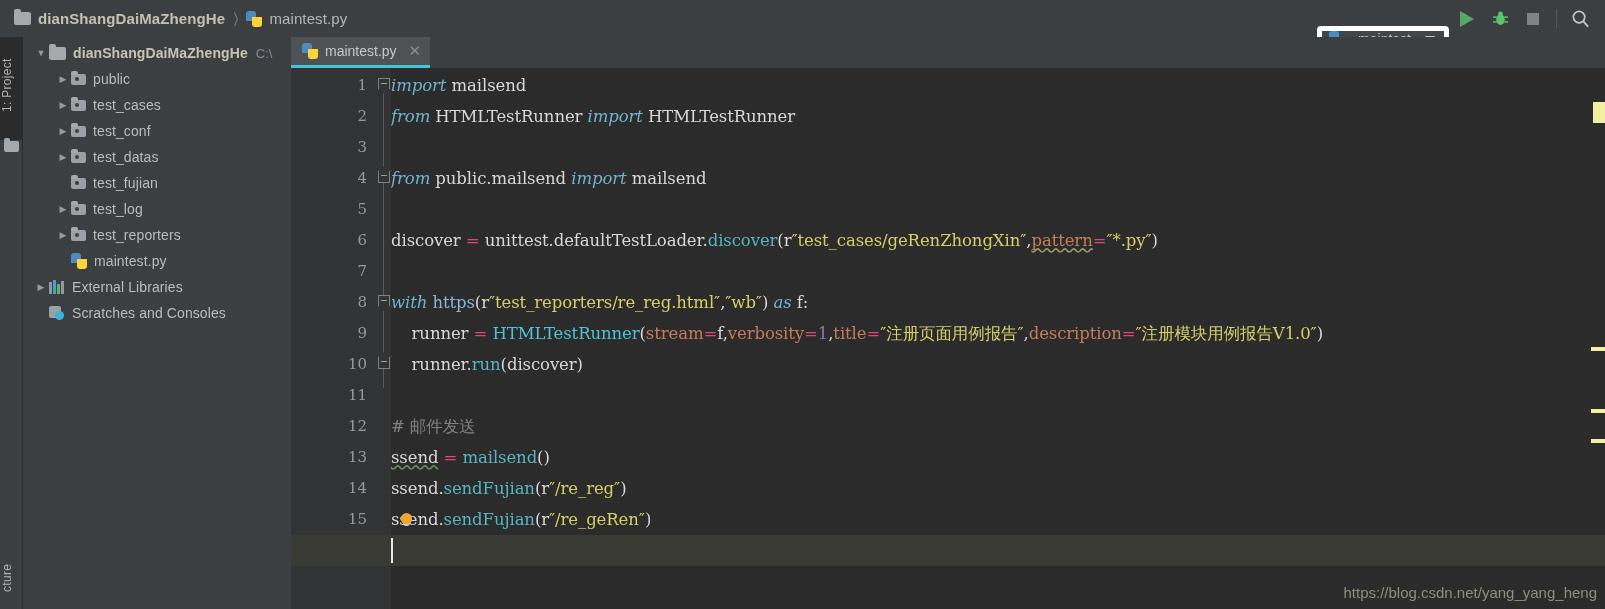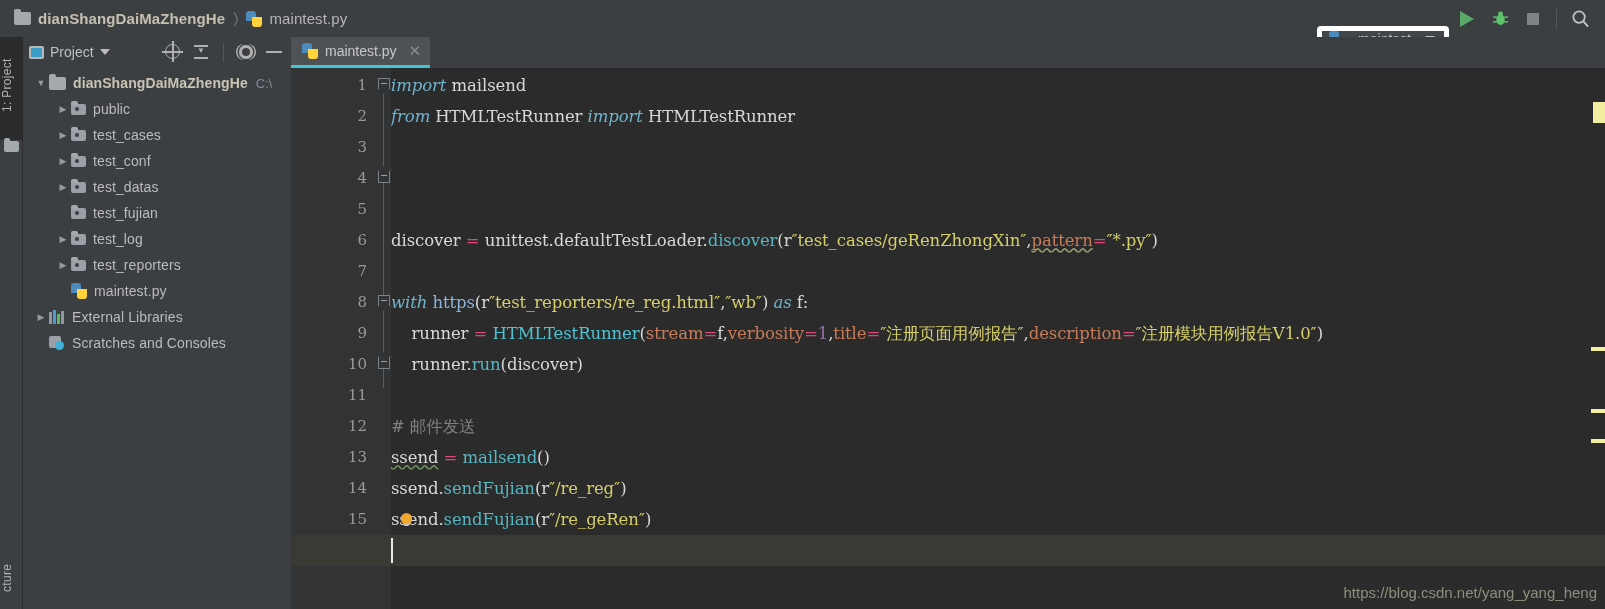--- a/index.html
+++ b/index.html
@@ -290,42 +290,20 @@
     </div>
   </div>
 
   <div class="rail">
     <div class="rail-tab active" id="rail-project">1: Project</div>
     <div id="rail-folder-ico"></div>
     <div class="rail-tab" id="rail-structure">cture</div>
   </div>
 
   <div class="panel">
-    <div class="panel-head">
-      <span class="ic-panel-sq"></span>
-      <span class="panel-title">Project</span>
-      <span class="caret-dn"></span>
-      <span class="panel-head-sp"></span>
-      <span class="hico">
-          <i class="ic-target"></i>
-        </span>
-      <span class="hico">
-          <i class="ic-collapse">
-            <i></i>
-            <i></i>
-          </i>
-        </span>
-      <span class="vsep"></span>
-      <span class="hico">
-          <i class="ic-gear"></i>
-        </span>
-      <span class="hico">
-          <i class="ic-minus"></i>
-        </span>
-    </div>
     <div class="tree" id="tree">
         <div class="trow" style="padding-left: 10px;">
           <span class="tw">▼</span>
           <span class="ico ic-folder"></span>
           <span class="tlabel bold">dianShangDaiMaZhengHe</span>
           <span class="tpath">C:\</span>
         </div>
         <div class="trow" style="padding-left: 32px;">
           <span class="tw">▶</span>
           <span class="ico ic-folder sm"></span>
@@ -417,20 +395,21 @@
           <div class="fold-line" style="top: 10px; height: 310px;"></div>
           <div class="fold open-top" style="top: 10px;"></div>
           <div class="fold open-bot" style="top: 103px;"></div>
           <div class="fold open-top" style="top: 227px;"></div>
           <div class="fold open-bot" style="top: 289px;"></div>
         </div>
       <div class="codewrap" id="codewrap">
           <div class="cline" style="top: 2px;"><span class="kwi">import</span><span class="pln"> mailsend</span></div>
           <div class="cline" style="top: 33px;"><span class="kwi">from</span><span class="pln"> HTMLTestRunner </span><span class="kwi">import</span><span class="pln"> HTMLTestRunner</span></div>
           <div class="cline" style="top: 64px;"></div>
+          <div class="cline" style="top: 95px;"><span class="kwi">from</span><span class="pln"> public.mailsend </span><span class="kwi">import</span><span class="pln"> mailsend</span></div>
           <div class="cline" style="top: 126px;"></div>
           <div class="cline" style="top: 157px;"><span class="pln">discover </span><span class="op">=</span><span class="pln"> unittest.defaultTestLoader.</span><span class="fn">discover</span><span class="pln">(r</span><span class="str">″test_cases/geRenZhongXin″</span><span class="pln">,</span><span class="kwarg sq">pattern</span><span class="op">=</span><span class="str">″*.py″</span><span class="pln">)</span></div>
           <div class="cline" style="top: 188px;"></div>
           <div class="cline" style="top: 219px;"><span class="kwi">with</span><span class="pln"> </span><span class="bi">https</span><span class="pln">(r</span><span class="str">″test_reporters/re_reg.html″</span><span class="pln">,</span><span class="str">″wb″</span><span class="pln">) </span><span class="kwi">as</span><span class="pln"> f:</span></div>
           <div class="cline" style="top: 250px;"><span class="pln">    runner </span><span class="op">=</span><span class="pln"> </span><span class="cls">HTMLTestRunner</span><span class="pln">(</span><span class="kwarg">stream</span><span class="op">=</span><span class="pln">f</span><span class="pln">,</span><span class="kwarg">verbosity</span><span class="op">=</span><span class="num">1</span><span class="pln">,</span><span class="kwarg">title</span><span class="op">=</span><span class="str">″注册页面用例报告″</span><span class="pln">,</span><span class="kwarg">description</span><span class="op">=</span><span class="str">″注册模块用例报告V1.0″</span><span class="pln">)</span></div>
           <div class="cline" style="top: 281px;"><span class="pln">    runner.</span><span class="fn">run</span><span class="pln">(discover)</span></div>
           <div class="cline" style="top: 312px;"></div>
           <div class="cline" style="top: 343px;"><span class="cmt"># 邮件发送</span></div>
           <div class="cline" style="top: 374px;"><span class="pln sq2">ssend</span><span class="pln"> </span><span class="op">=</span><span class="pln"> </span><span class="fn">mailsend</span><span class="pln">()</span></div>
           <div class="cline" style="top: 405px;"><span class="pln">ssend.</span><span class="fn">sendFujian</span><span class="pln">(r</span><span class="str">″/re_reg″</span><span class="pln">)</span></div>

